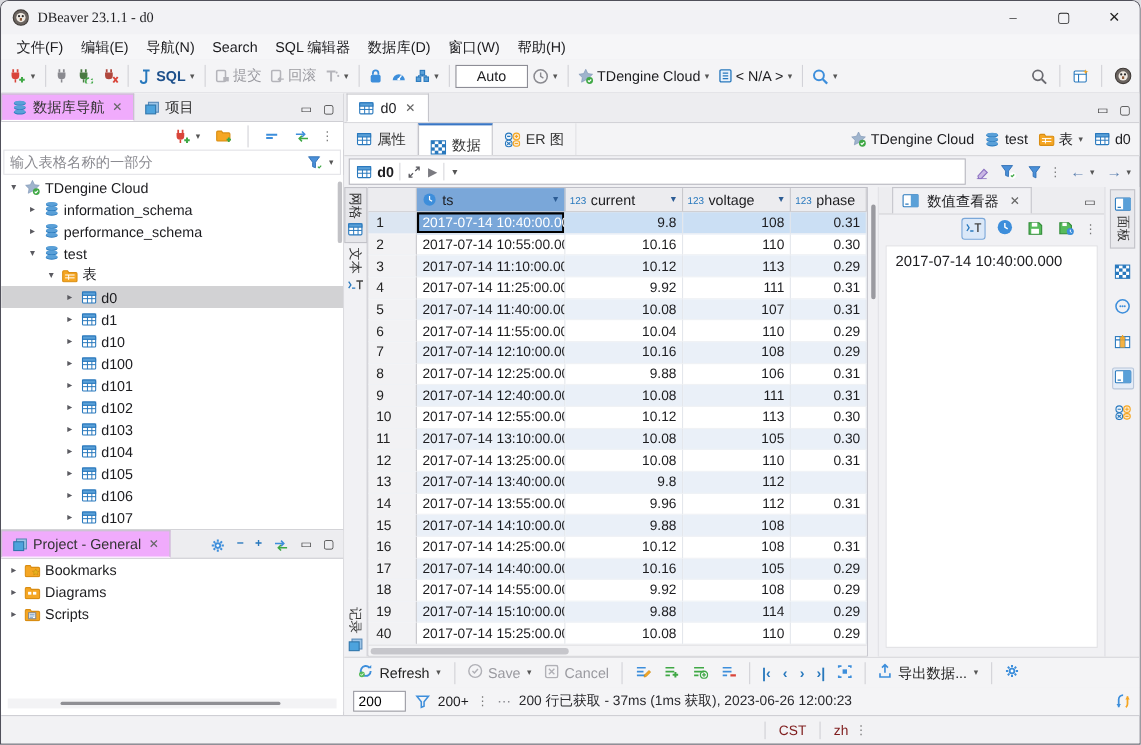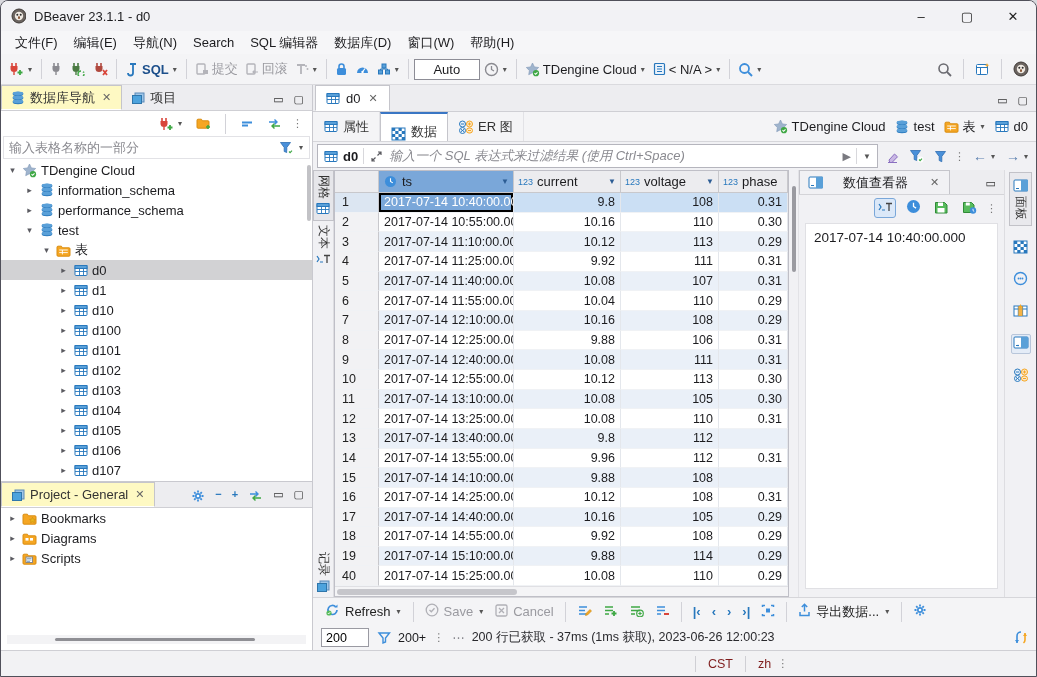--- a/index.html
+++ b/index.html
@@ -2,21 +2,21 @@
 <html><head>
 <meta charset="utf-8">
 <style>
   * { box-sizing: border-box; margin: 0; padding: 0; }
   html,body { width:1037px; height:677px; }
   body { font-family:"Liberation Sans", sans-serif; font-size:13px; color:#1c1c1f; background:#d9d9de; }
   .app { position:relative; width:1037px; height:677px; background:#f2f2f5; border:1px solid #50505a;
          border-radius:8px 8px 0 0; overflow:hidden; display:flex; flex-direction:column; }
 
   
-  .titlebar { height:30px; display:flex; align-items:center; gap:8px; padding-left:10px; background:#f2f2f5; flex:none; }
+  .titlebar { height:30px; display:flex; align-items:center; gap:8px; padding-left:10px; background:#f2f2f5; flex:none;font-family:Liberation Serif, serif; }
   .titlebar .title { font-size:13px; }
   .win-controls { margin-left:auto; display:flex; height:30px; }
   .win-btn { width:46px; display:flex; align-items:center; justify-content:center; font-size:13px; color:#222; }
 
   
   .menubar { height:23px; display:flex; align-items:center; padding-left:6px; background:#f6f6f8; flex:none; }
   .menu-item { padding:2px 8px; border-radius:3px; }
 
   
   .toolbar { height:31px; display:flex; align-items:center; gap:1px; padding:0 4px; background:#f4f4f6;
@@ -31,21 +31,21 @@
            justify-content:center; font-size:13px; }
   .t-right { margin-left:auto; display:flex; align-items:center; gap:4px; }
 
   
   .workspace { flex:1; display:flex; min-height:0; }
 
   
   .left-col { width:312px; flex:none; display:flex; flex-direction:column; border-right:1px solid #c9c9cf; background:#fff; }
   .panel-tabs { height:26px; background:#ededf0; display:flex; align-items:flex-end; border-bottom:1px solid #cfcfd4; flex:none; }
   .ptab { height:25px; display:flex; align-items:center; gap:5px; padding:0 8px; color:#333; white-space:nowrap; }
-  .ptab.active { background:#fef9c3; border:1px solid #c5c5cb; border-bottom:1px solid #fff;margin-top:17px; }
+  .ptab.active { background:#f0abfc; border:1px solid #c5c5cb; border-bottom:1px solid #fff;margin-top:17px; }
   .tab-close { font-size:11px; color:#666; padding:0 2px; }
   .panel-minmax { margin-left:auto; display:flex; gap:10px; padding:0 8px 4px 0; color:#333; font-size:11px; }
   .nav-toolbar { height:25px; display:flex; align-items:center; justify-content:flex-end; gap:7px; padding:0 8px;
                  background:#fff; flex:none; }
   .vdots { color:#777; font-size:11px; letter-spacing:1px; }
   .filter-row { height:23px; margin:0 2px; border:1px solid #e2e2e6; display:flex; align-items:center;
                 padding:0 5px; gap:4px; flex:none; }
   .filter-row .ph { flex:1; color:#8a8a90; font-size:13px; white-space:nowrap; overflow:hidden; }
   .tree { flex:1; overflow:hidden; position:relative; background:#fff; padding-top:1px; }
   .titem { height:20px; display:flex; align-items:center; gap:4px; white-space:nowrap; }
@@ -108,22 +108,22 @@
   .grow.selrow .gc.rownum { background:#dce6f2; }
   .grow.selrow .gc.focuscell { background:#7aa7d9; color:#fff; box-shadow:inset 0 0 0 2px #000; }
   .grid-hscroll { height:10px; background:#f4f4f6; border-top:1px solid #e0e0e4; position:relative; flex:none; }
   .grid-hscroll .thumb { position:absolute; left:2px; top:2px; height:6px; width:180px; background:#c6c6cb; border-radius:3px; }
 
   .grid-vscroll { width:10px; flex:none; background:#f1f1f4; position:relative; border-right:1px solid #e2e2e6; }
   .grid-vscroll .thumb { position:absolute; left:3px; top:16px; width:4px; height:86px; background:#9a9aa0; border-radius:2px; }
 
   .value-panel { flex:1; display:flex; flex-direction:column; background:#f1f1f4; min-width:0; }
   .vp-tabbar { height:25px; display:flex; align-items:flex-end; background:#ededf0; border-bottom:1px solid #d4d4d8; flex:none; }
-  .vp-tab { height:24px; background:#f1f1f4; display:flex; align-items:center; gap:20px; padding:0 8px;
-            border:1px solid #c5c5cb; border-bottom:none; margin-left:0; }
+  .vp-tab { height:24px; background:#f1f1f4; display:flex; align-items:center; gap:8px; padding:0 8px;
+            border:1px solid #c5c5cb; border-bottom:none; margin-left:12px; }
   .vp-toolbar { height:26px; display:flex; align-items:center; justify-content:flex-end; gap:6px; padding:0 6px; flex:none; }
   .vp-btn { display:flex; align-items:center; justify-content:center; width:22px; height:20px; border-radius:3px; }
   .vp-btn.sel { background:#dbe8f8; border:1px solid #7aa7d9; }
   .vp-content { flex:1; margin:2px 6px 8px 6px; background:#fff; border:1px solid #e0e0e4; padding:6px 8px; font-size:13.5px; }
 
   .right-strip { width:32px; flex:none; background:#f1f1f4; border-left:1px solid #dddde1; display:flex;
                  flex-direction:column; align-items:center; gap:12px; padding-top:2px; }
   .rtab { display:flex; flex-direction:column; align-items:center; gap:3px; padding:5px 2px; border:1px solid #c2c2c8; background:#e9e9ed; }
   .ricon { width:20px; height:20px; display:flex; align-items:center; justify-content:center; }
   .ricon.boxed { border:1px solid #b8c6da; background:#e4ecf7; border-radius:2px; }
@@ -850,21 +850,20 @@
                 <path d="M1 7.5h12M5.5 4.5v7M9.5 4.5v7" stroke="#2878bd" stroke-width="0.9"></path>
               </svg>
             </span>
           <span class="target">d0</span>
           <span class="vsep"></span>
           <span class="ticon">
               <svg width="13" height="13">
                 <path d="M8 2h3v3M5 11H2V8M11 2L7.5 5.5M2 11l3.5-3.5" stroke="#5a5a60" stroke-width="1.2" fill="none"></path>
               </svg>
             </span>
-          <span class="ph">输入一个 SQL 表达式来过滤结果 (使用 Ctrl+Space)</span>
           <span class="play">▶</span>
           <span class="vsep"></span>
           <span class="dd">▼</span>
         </div>
         <span class="tbtn">
             <span>
               <svg width="14" height="13">
                 <path d="M4 10l5.5-6 3 2.8L7 12.5H4.8z" fill="#c9b7e4" stroke="#8a6fc0"></path>
                 <path d="M3 12.5h9" stroke="#8a6fc0"></path>
               </svg>

